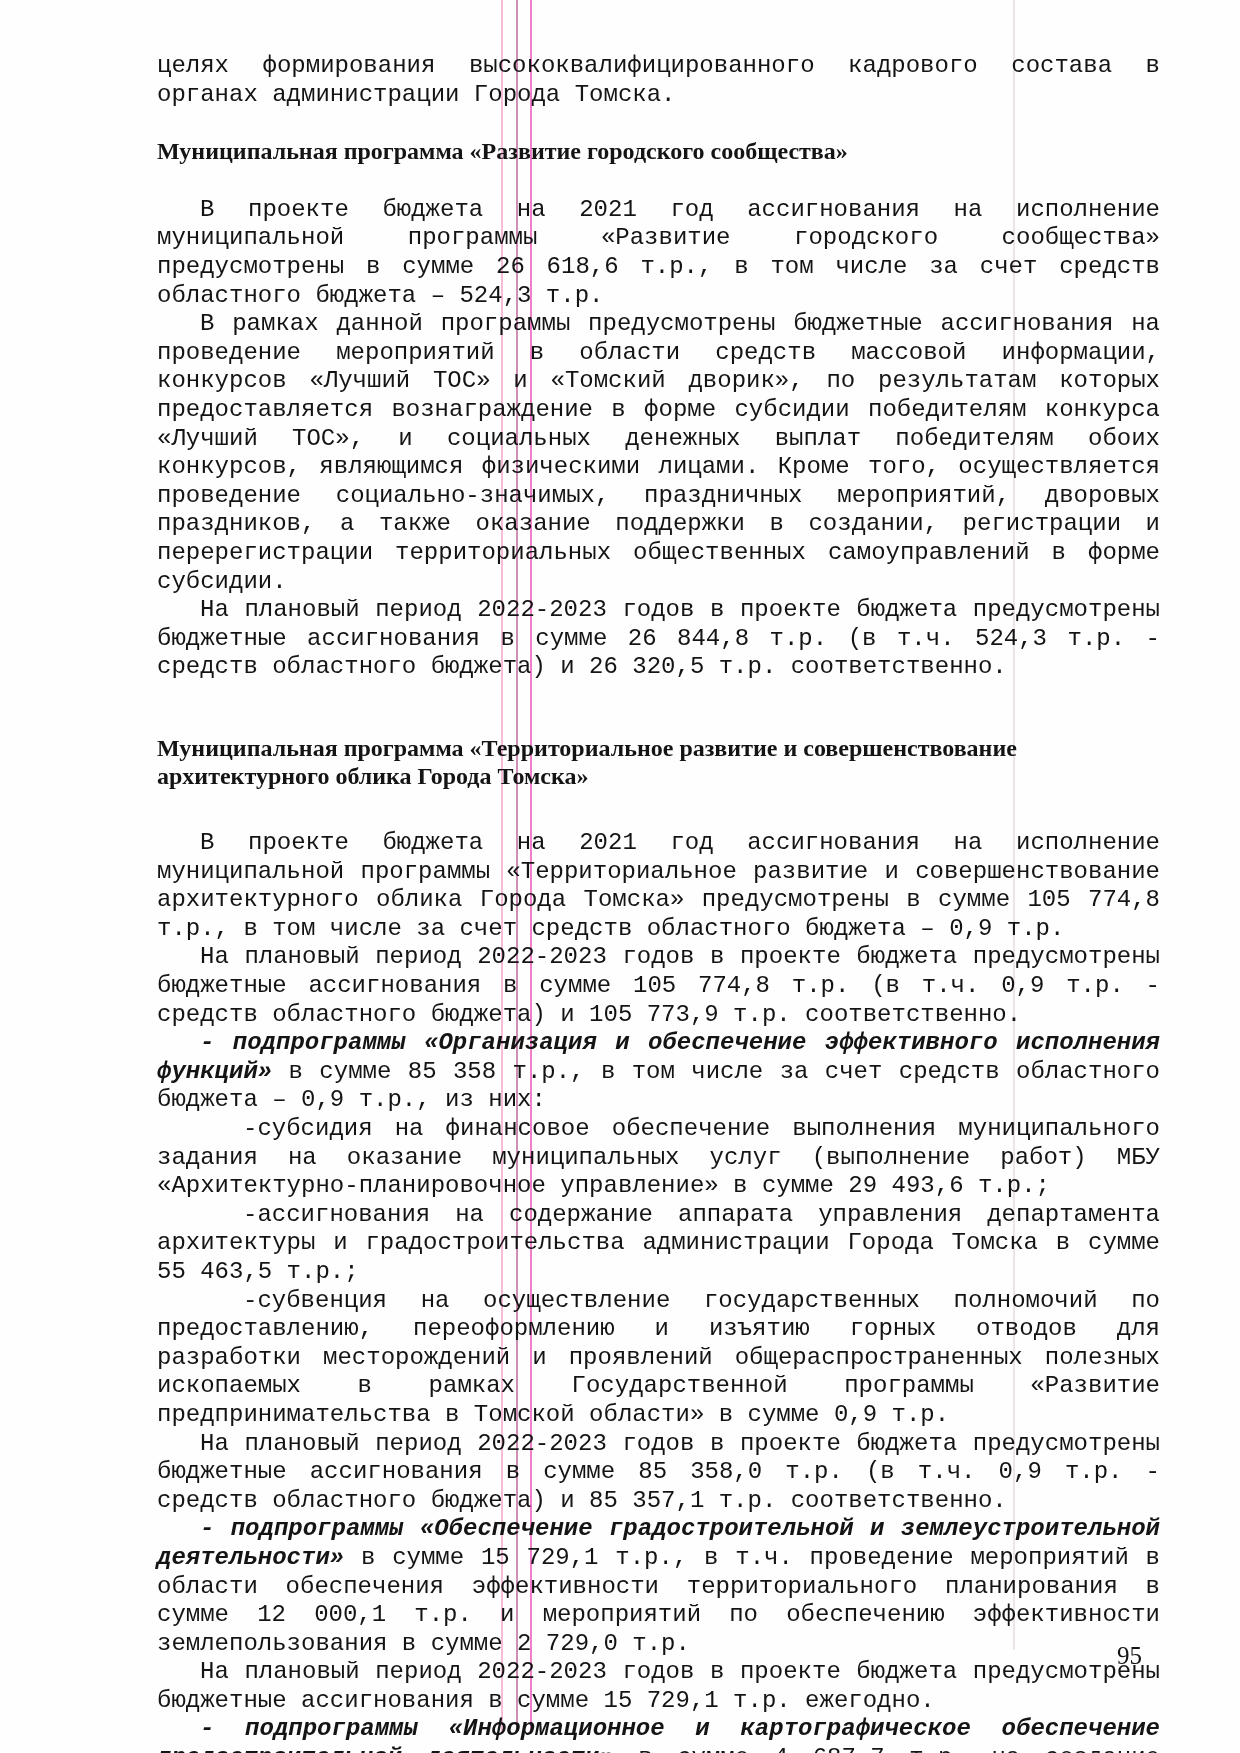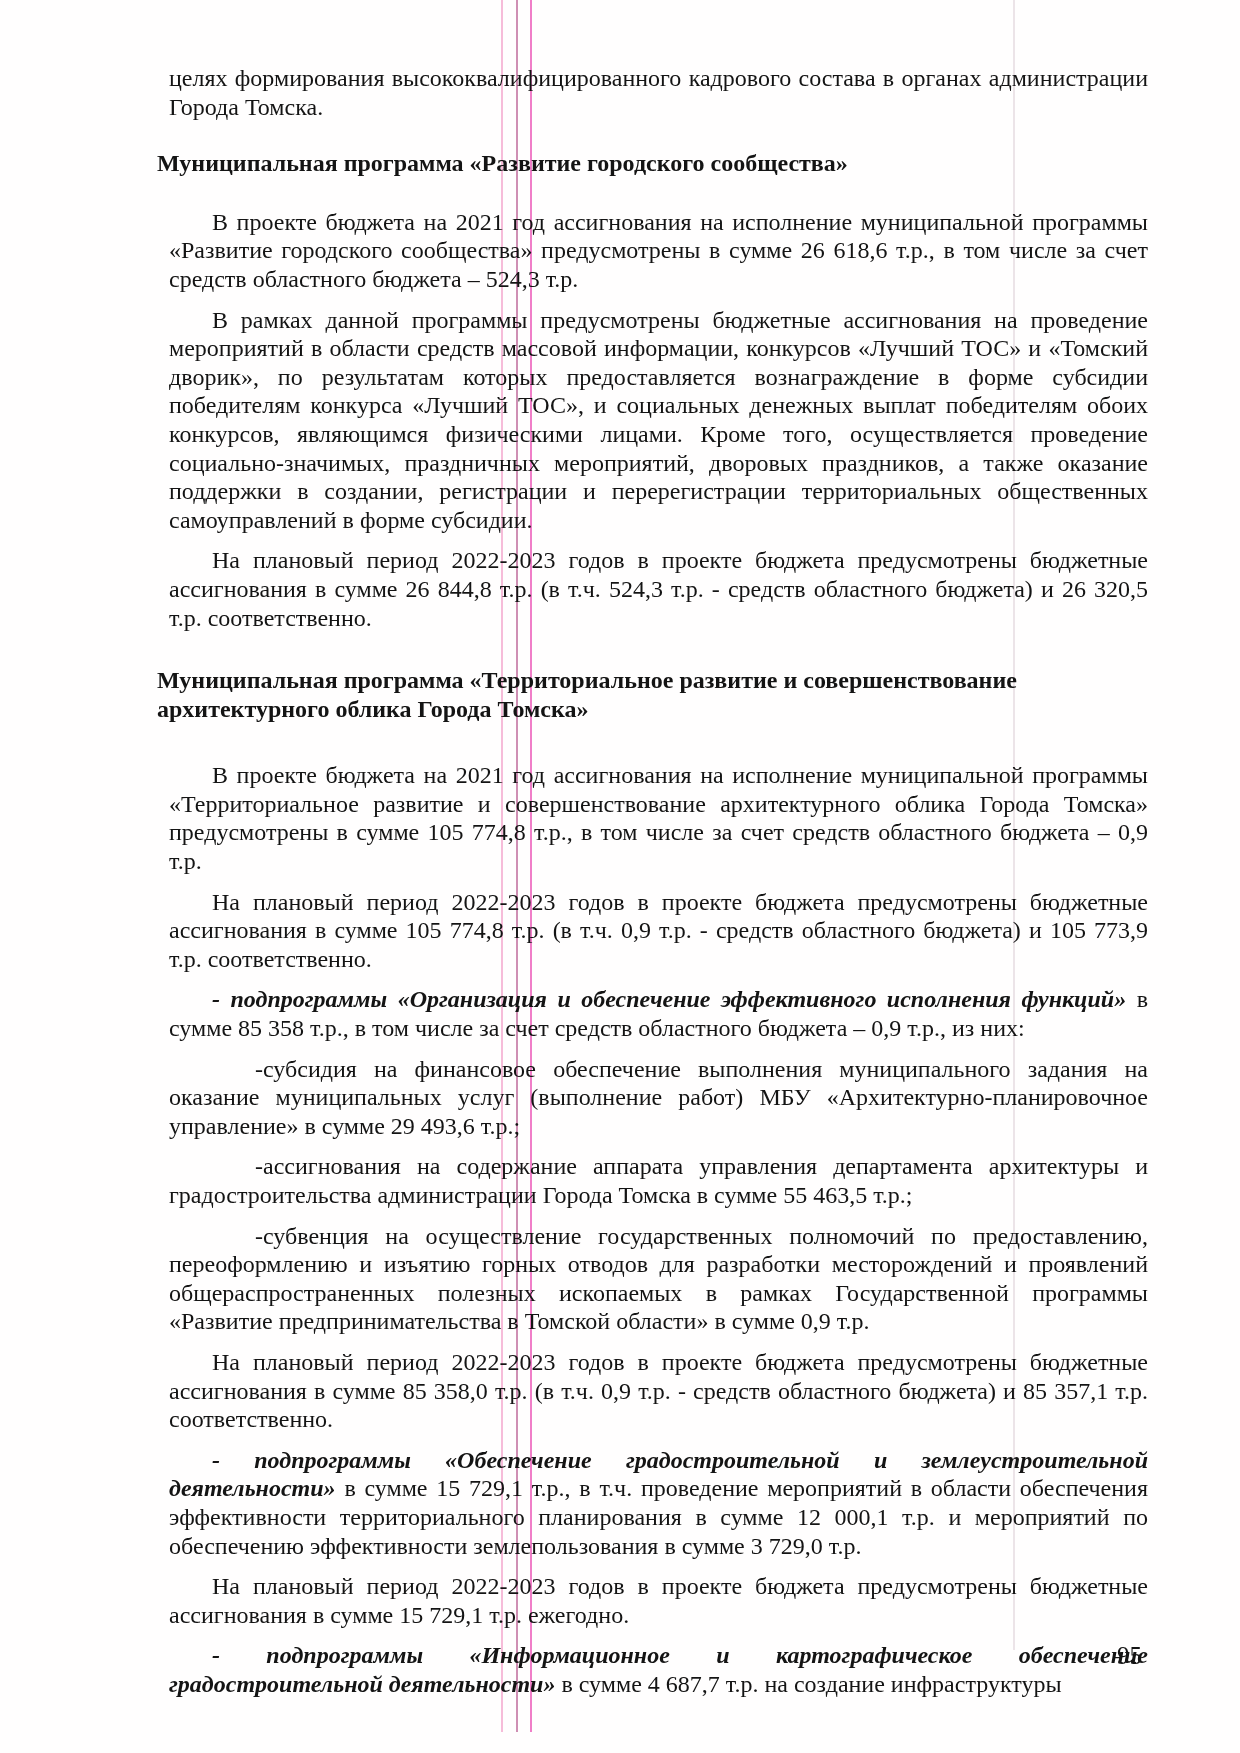--- a/index.html
+++ b/index.html
@@ -14,30 +14,30 @@
     width: 1240px; height: 1753px;
     background: #fffefe;
     overflow: hidden;
   }
   .textblock {
     position: absolute;
     left: 157px; top: 52px; width: 1003px;
     font-size: 24px; line-height: 28.6px;
     text-align: justify;
   }
-  .para { margin: 12px; text-indent: 43px; }
+  .para { margin: 0; text-indent: 43px; font-family: Liberation Mono, monospace; }
   .para.no-indent { text-indent: 0; }
   .para.item { text-indent: 86px; }
   .heading {
     margin: 28px 0 30px 0;
     text-indent: 0;
     text-align: left;
     font-weight: bold;
   }
-  .heading.second { margin: 34px 0 38px 0; }
+  .heading.second { margin: 52px 0 38px 0; }
   .lead-bi { font-weight: bold; font-style: italic; }
   .page-number {
     position: absolute;
     top: 1642px; right: 98px;
     font-size: 25px;
     text-align: left;
   }
   .scan-line {
     position: absolute;
     top: 0; width: 2px; height: 1732px;
@@ -77,21 +77,21 @@
       <span class="lead-bi">- подпрограммы «Организация и обеспечение эффективного исполнения функций»</span><span> в сумме 85 358 т.р., в том числе за счет средств областного бюджета – 0,9 т.р., из них:</span>
     </p>
 
     <p class="para item">-субсидия на финансовое обеспечение выполнения муниципального задания на оказание муниципальных услуг (выполнение работ) МБУ «Архитектурно-планировочное управление» в сумме 29 493,6 т.р.;</p>
     <p class="para item">-ассигнования на содержание аппарата управления департамента архитектуры и градостроительства администрации Города Томска в сумме 55 463,5 т.р.;</p>
     <p class="para item">-субвенция на осуществление государственных полномочий по предоставлению, переоформлению и изъятию горных отводов для разработки месторождений и проявлений общераспространенных полезных ископаемых в рамках Государственной программы «Развитие предпринимательства в Томской области» в сумме 0,9 т.р.</p>
 
     <p class="para">На плановый период 2022-2023 годов в проекте бюджета предусмотрены бюджетные ассигнования в сумме 85 358,0 т.р. (в т.ч. 0,9 т.р. - средств областного бюджета) и 85 357,1 т.р. соответственно.</p>
 
     <p class="para">
-      <span class="lead-bi">- подпрограммы «Обеспечение градостроительной и землеустроительной деятельности»</span><span> в сумме 15 729,1 т.р., в т.ч. проведение мероприятий в области обеспечения эффективности территориального планирования в сумме 12 000,1 т.р. и мероприятий по обеспечению эффективности землепользования в сумме 3 729,0 т.р.</span>
+      <span class="lead-bi">- подпрограммы «Обеспечение градостроительной и землеустроительной деятельности»</span><span> в сумме 15 729,1 т.р., в т.ч. проведение мероприятий в области обеспечения эффективности территориального планирования в сумме 12 000,1 т.р. и мероприятий по обеспечению эффективности землепользования в сумме 2 729,0 т.р.</span>
     </p>
 
     <p class="para">На плановый период 2022-2023 годов в проекте бюджета предусмотрены бюджетные ассигнования в сумме 15 729,1 т.р. ежегодно.</p>
 
     <p class="para">
       <span class="lead-bi">- подпрограммы «Информационное и картографическое обеспечение градостроительной деятельности»</span><span> в сумме 4 687,7 т.р. на создание инфраструктуры</span>
     </p>
 
   </div>
 

